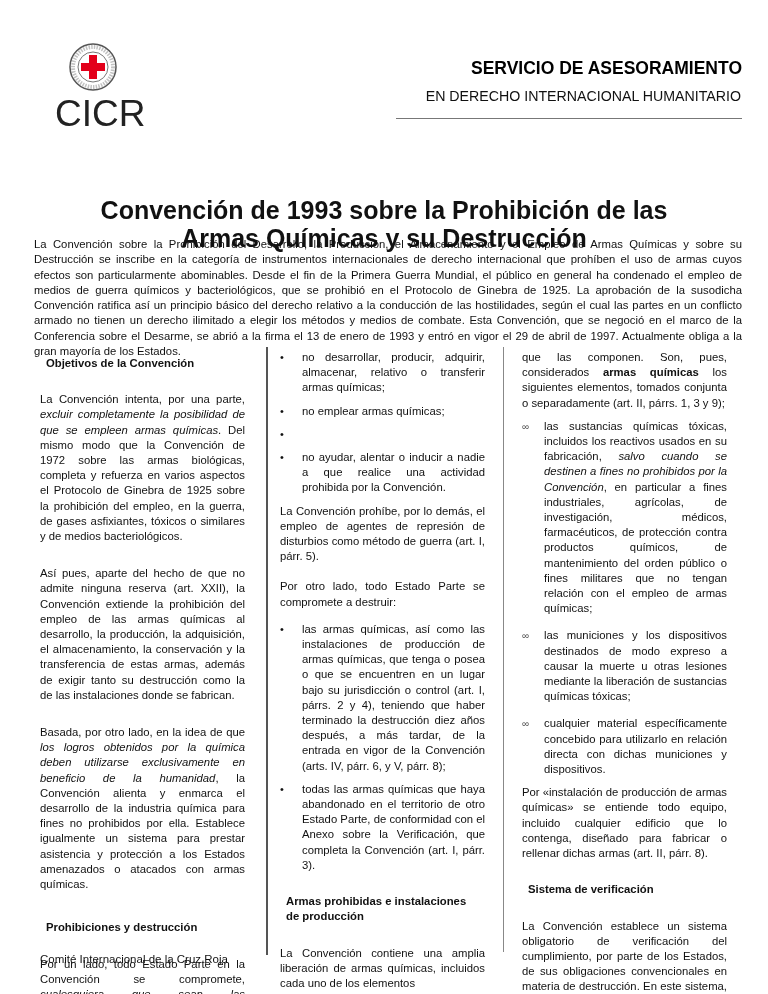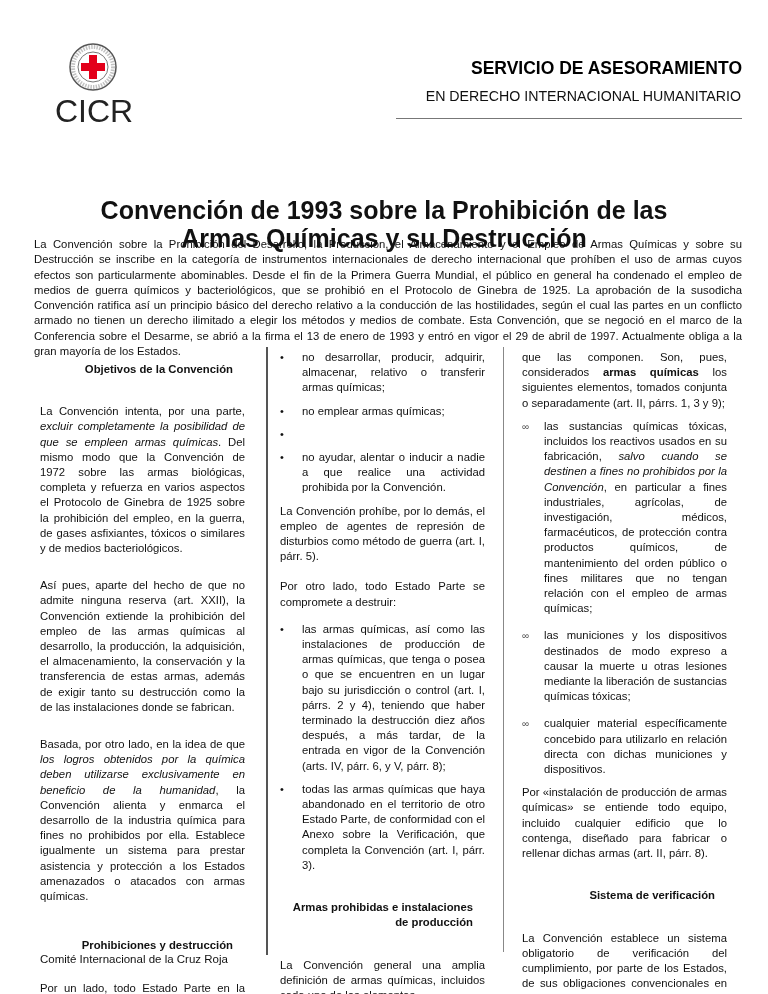--- a/index.html
+++ b/index.html
@@ -1,26 +1,26 @@
 <!DOCTYPE html>
 <html><head>
 <meta charset="utf-8">
 <style>
   html, body { margin:0; padding:0; background:#ffffff; }
   body { width:768px; height:994px; position:relative; overflow:hidden; font-family:"Liberation Sans", sans-serif; color:#111; }
   .logo { position:absolute; left:68px; top:42px; width:50px; height:50px; }
-  .logo-text { position:absolute; left:55px; top:93px; font-size:32px; color:#222; letter-spacing:0px; font-family:"Liberation Sans", sans-serif; }
+  .logo-text { position:absolute; left:55px; top:93px; font-size:37px; color:#222; letter-spacing:0px; font-family:"Liberation Sans", sans-serif; }
   .hdr-title { position:absolute; right:26px; top:58px; font-size:17.5px; font-weight:bold; color:#000000; white-space:nowrap; }
   .hdr-sub { position:absolute; right:27px; top:88px; font-size:14.2px; color:#111; white-space:nowrap; }
   .hdr-rule { position:absolute; left:396px; top:118px; width:346px; height:1px; background:#777; }
   .doc-title { position:absolute; left:0; width:768px; top:164px; text-align:center; font-size:25px; font-weight:bold; line-height:28px; color:#111;margin-top:32px; }
   .intro { position:absolute; left:34px; width:708px; top:237px; font-size:11.3px; line-height:15.3px; text-align:justify; color:#111; }
   .col { position:absolute; font-size:11.3px; line-height:15.2px; text-align:justify; color:#111; }
   .col p { margin:0; }
-  .col h3 { margin:12px; font-size:11.3px; font-weight:bold; line-height:15.2px; text-align:right; }
+  .col h3 { margin:6px; font-size:11.3px; font-weight:bold; line-height:15.2px; text-align:left; }
   .c1 { left:40px; top:350px; width:205px; }
   .c2 { left:280px; top:350px; width:205px; }
   .c3 { left:522px; top:350px; width:205px; }
   .vrule { position:absolute; width:2px; background:#555; }
   .v1 { left:266px; top:347px; height:608px; }
   .v2 { left:503px; top:347px; height:605px; background:#888; width:1px; }
   .bl { display:flex; margin:0; }
   .bl .mk { width:22px; flex:0 0 22px; font-size:11px; }
   .bl .mk.inf { font-size:10px; color:#555; }
   .bl .tx { flex:1; text-align:justify; }
@@ -101,21 +101,21 @@
       <span class="tx">las armas químicas, así como las instalaciones de producción de armas químicas, que tenga o posea o que se encuentren en un lugar bajo su jurisdicción o control (art. I, párrs. 2 y 4), teniendo que haber terminado la destrucción diez años después, a más tardar, de la entrada en vigor de la Convención (arts. IV, párr. 6, y V, párr. 8);</span>
     </div>
   <div class="gap8"></div>
   <div class="bl">
       <span class="mk">•</span>
       <span class="tx">todas las armas químicas que haya abandonado en el territorio de otro Estado Parte, de conformidad con el Anexo sobre la Verificación, que completa la Convención (art. I, párr. 3).</span>
     </div>
   <div class="gap14"></div>
   <h3>Armas prohibidas e instalaciones de producción</h3>
   <div class="gap14"></div>
-  <p>La Convención general una amplia definición de armas químicas, incluidos cada uno de los elementos</p>
+  <p>La Convención contiene una amplia liberación de armas químicas, incluidos cada uno de los elementos</p>
 </div>
 
 <div class="col c3">
   <p><span>que las componen. Son, pues, considerados </span><strong>armas químicas</strong><span> los siguientes elementos, tomados conjunta o separadamente (art. II, párrs. 1, 3 y 9);</span></p>
   <div class="gap8"></div>
   <div class="bl">
       <span class="mk inf">∞</span>
       <span class="tx"><span>las sustancias químicas tóxicas, incluidos los reactivos usados en su fabricación, </span><em>salvo cuando se destinen a fines no prohibidos por la Convención</em><span>, en particular a fines industriales, agrícolas, de investigación, médicos, farmacéuticos, de protección contra productos químicos, de mantenimiento del orden público o fines militares que no tengan relación con el empleo de armas químicas;</span></span>
     </div>
   <div class="gap12"></div>

